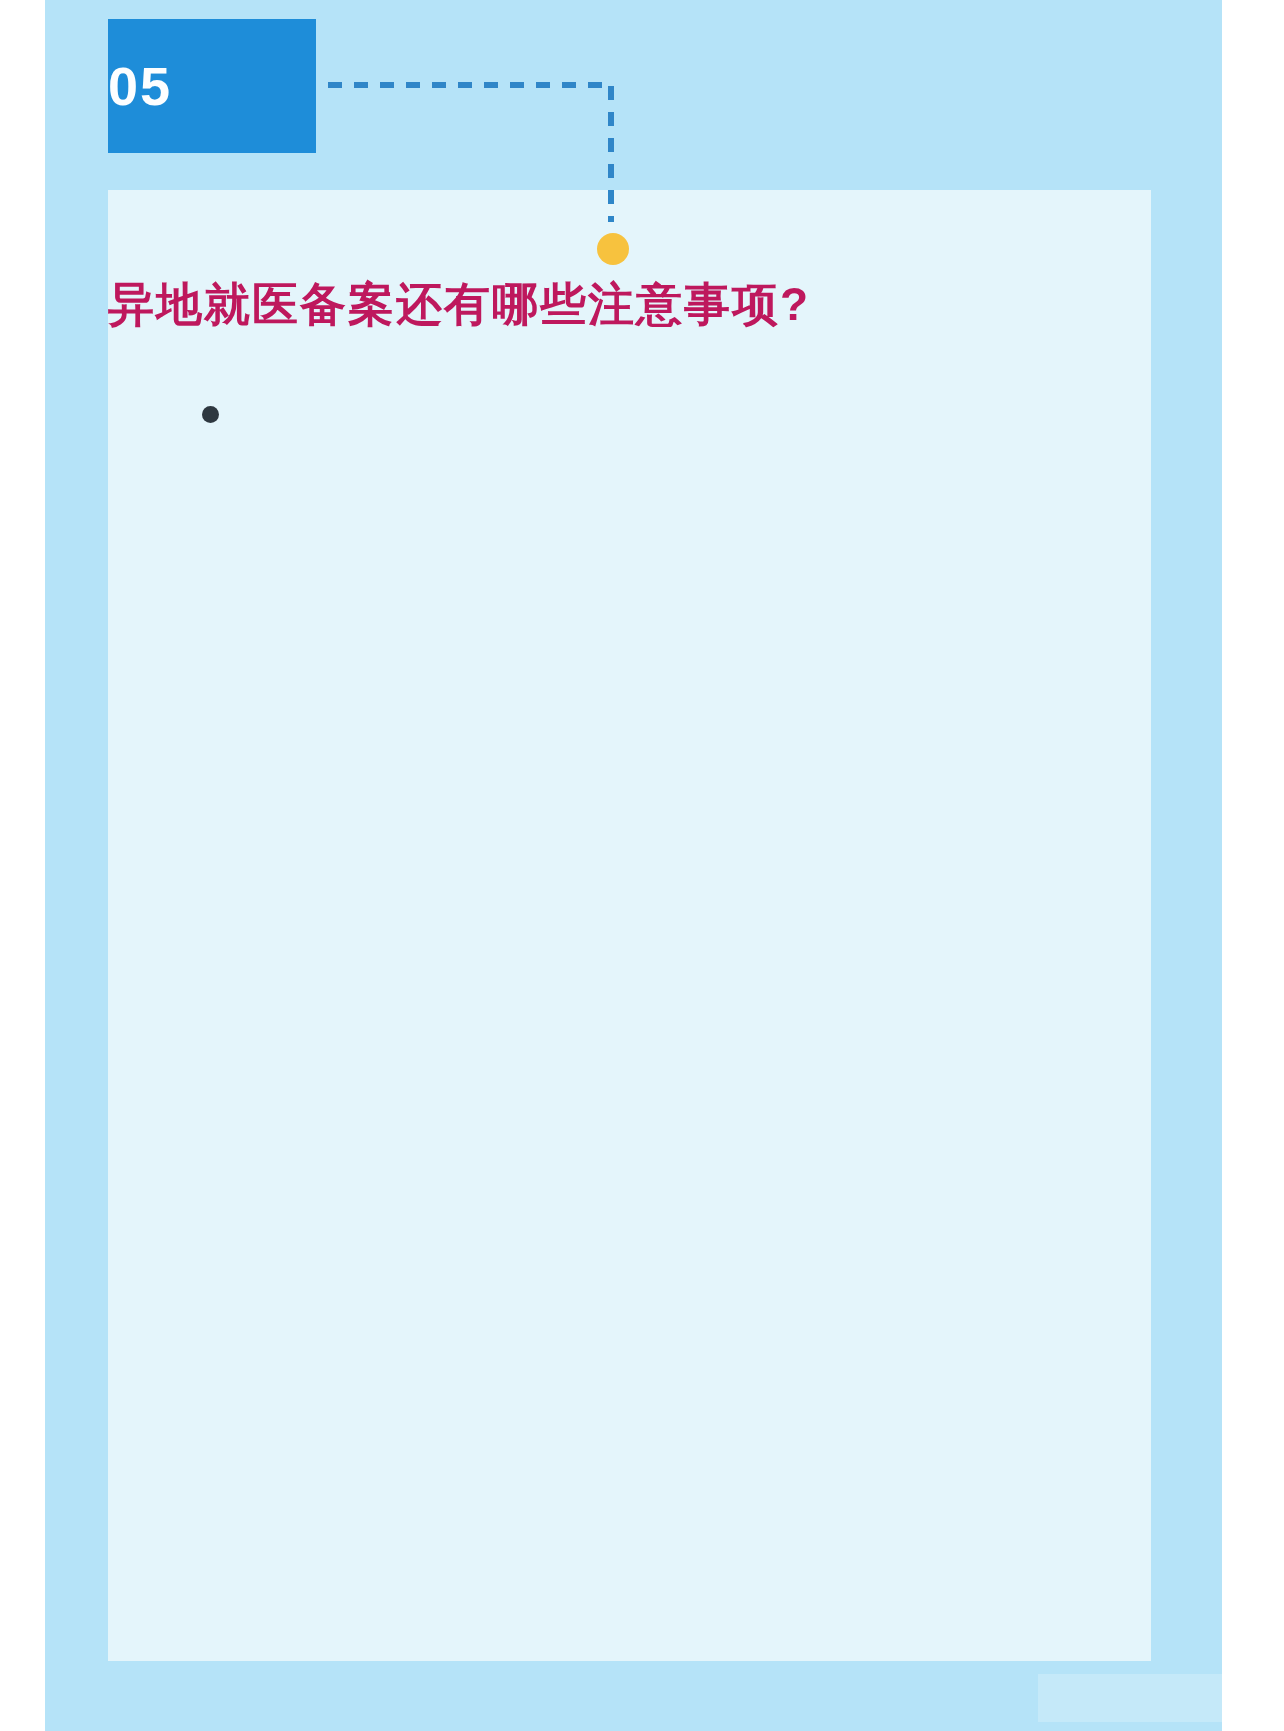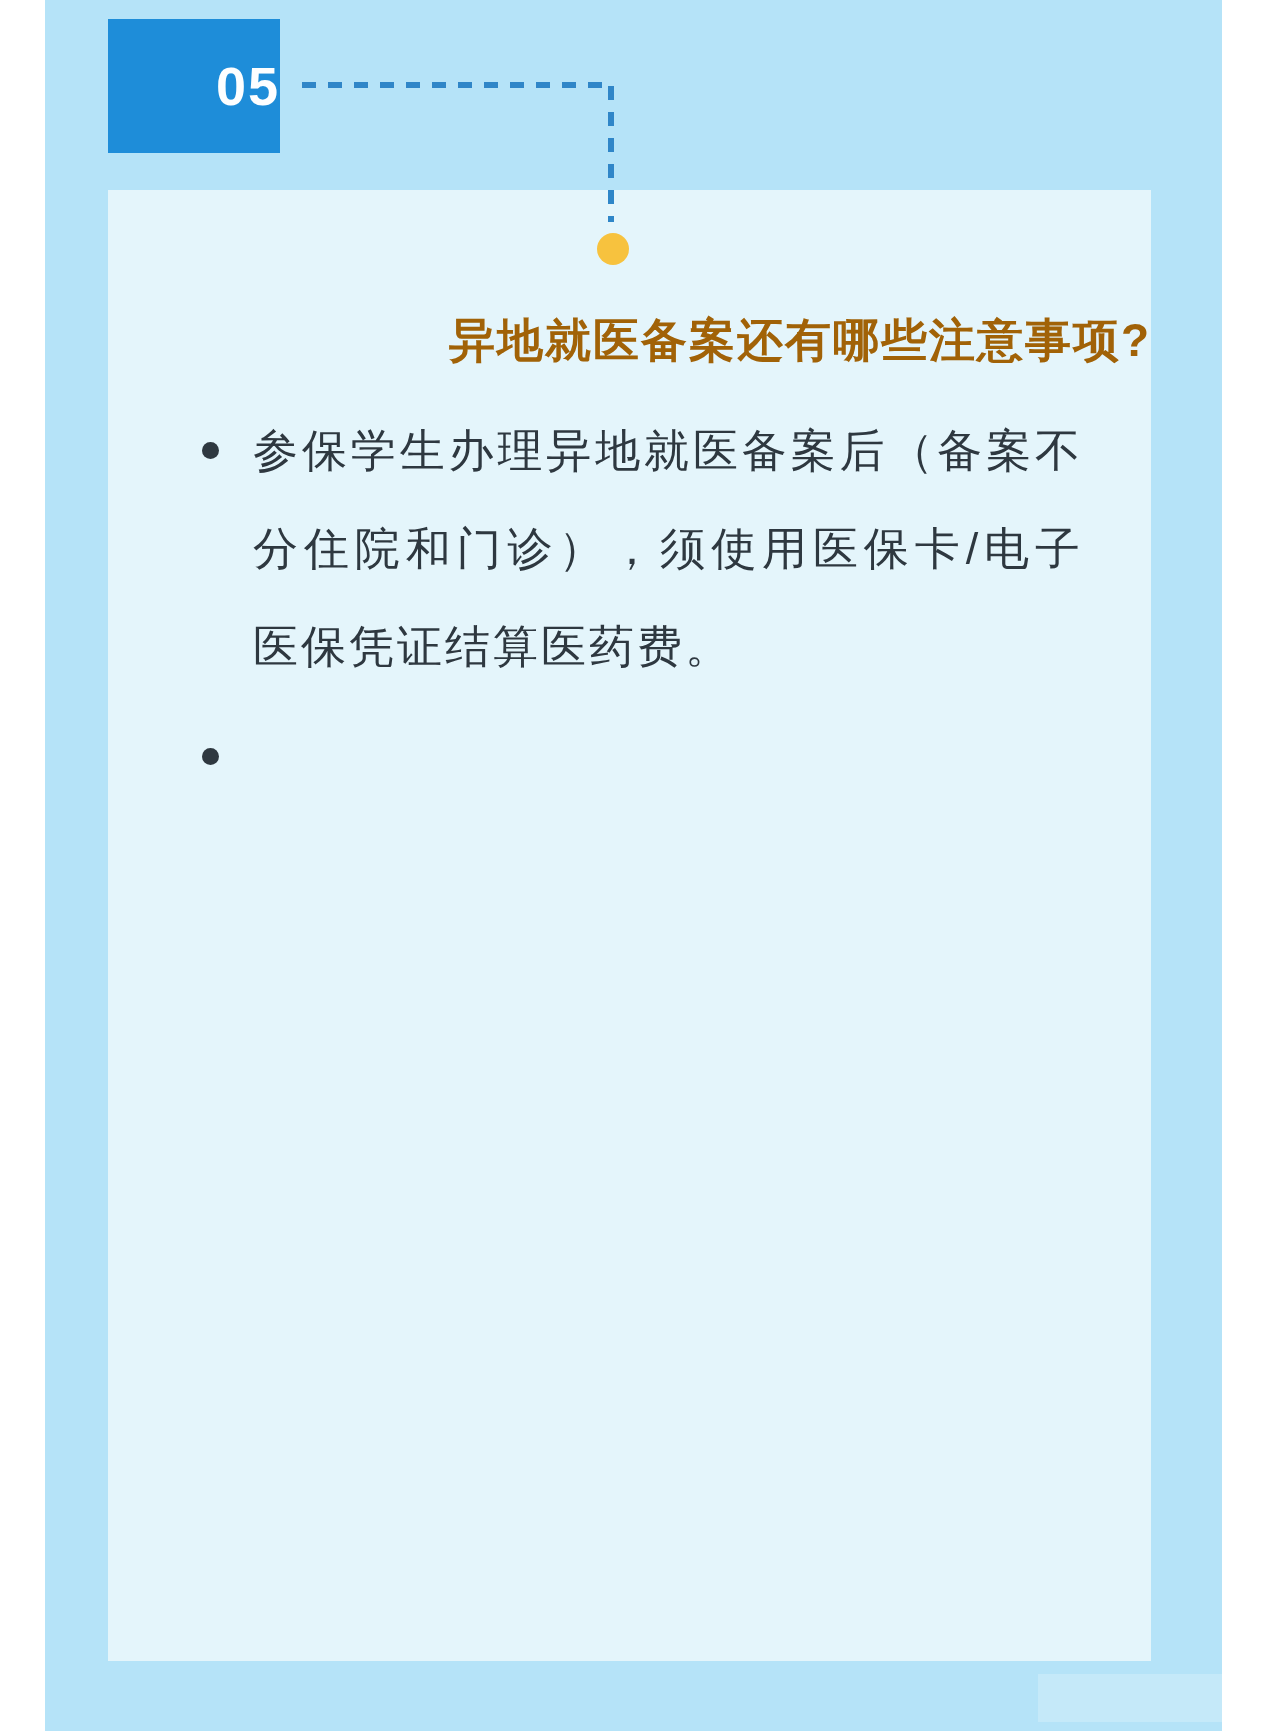--- a/index.html
+++ b/index.html
@@ -13,23 +13,23 @@
   }
   .panel {
     position: absolute;
     left: 45px; top: 0;
     width: 1177px; height: 1731px;
     background: #b5e3f8;
   }
   .badge {
     position: absolute;
     left: 108px; top: 19px;
-    width: 172px; height: 134px;
+    width: 208px; height: 134px;
     background: #1e8dd9;
-    display: flex; align-items: center; justify-content: flex-end;
+    display: flex; align-items: center; justify-content: flex-start;
     color: #fdfeff;
     font-size: 54px;
     font-weight: 600;
     letter-spacing: 2px;
     z-index: 3;
   }
   .dash-h {
     position: absolute;
     left: 302px; top: 82px;
     width: 312px; height: 6px;
@@ -54,26 +54,26 @@
   .card {
     position: absolute;
     left: 108px; top: 190px;
     width: 1043px; height: 1471px;
     background: #e4f5fb;
     z-index: 1;
     box-sizing: border-box;
   }
   .title {
     margin: 0;
-    padding-top: 120px;
-    text-align: right;
+    padding-top: 84px;
+    text-align: left;
     font-size: 46px;
     line-height: 60px;
     font-weight: bold;
-    color: #a16207;
+    color: #be185d;
     letter-spacing: 2px;
   }
   .list {
     margin: 32px 0 0 0;
     padding: 0 68px 0 92px;
     list-style: none;
   }
   .item {
     position: relative;
     padding-left: 53px;
@@ -115,21 +115,17 @@
 <div class="dash-h"></div>
 <div class="dash-v"></div>
 <div class="dot"></div>
 
 <div class="card">
   <h1 class="title">异地就医备案还有哪些注意事项?</h1>
 
   <ul class="list">
     <li class="item">
       <span class="bullet"></span>
-      <span>参保学生办理异地就医备案后（备案不分住院和门诊），须使用医保卡/电子医保凭证结算医药费。</span>
-    </li>
-    <li class="item">
-      <span class="bullet"></span>
     </li>
   </ul>
 </div>
 
 <div class="watermark"></div>
 
 </body></html>

